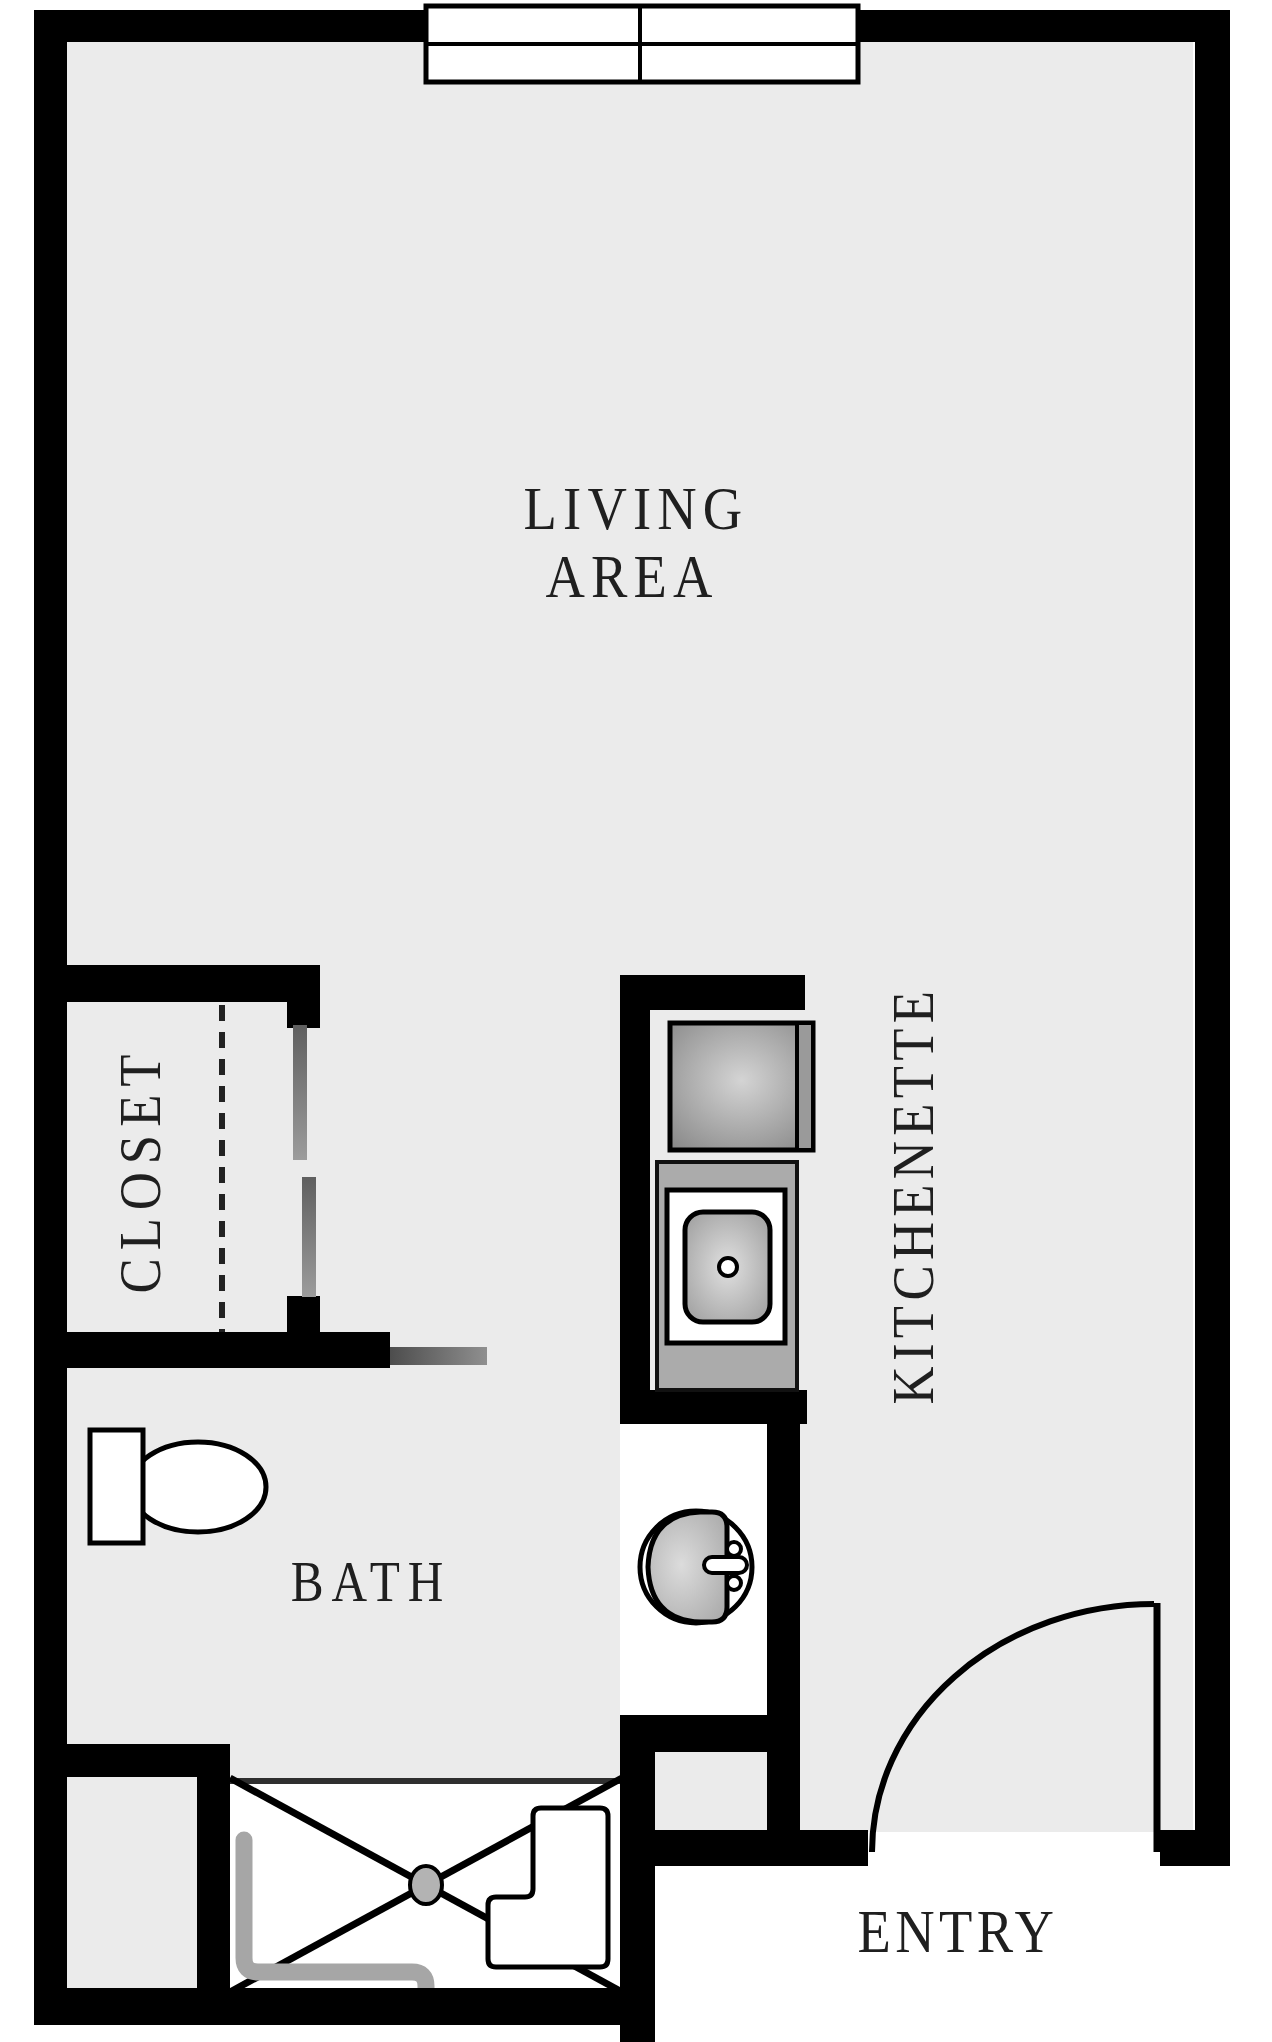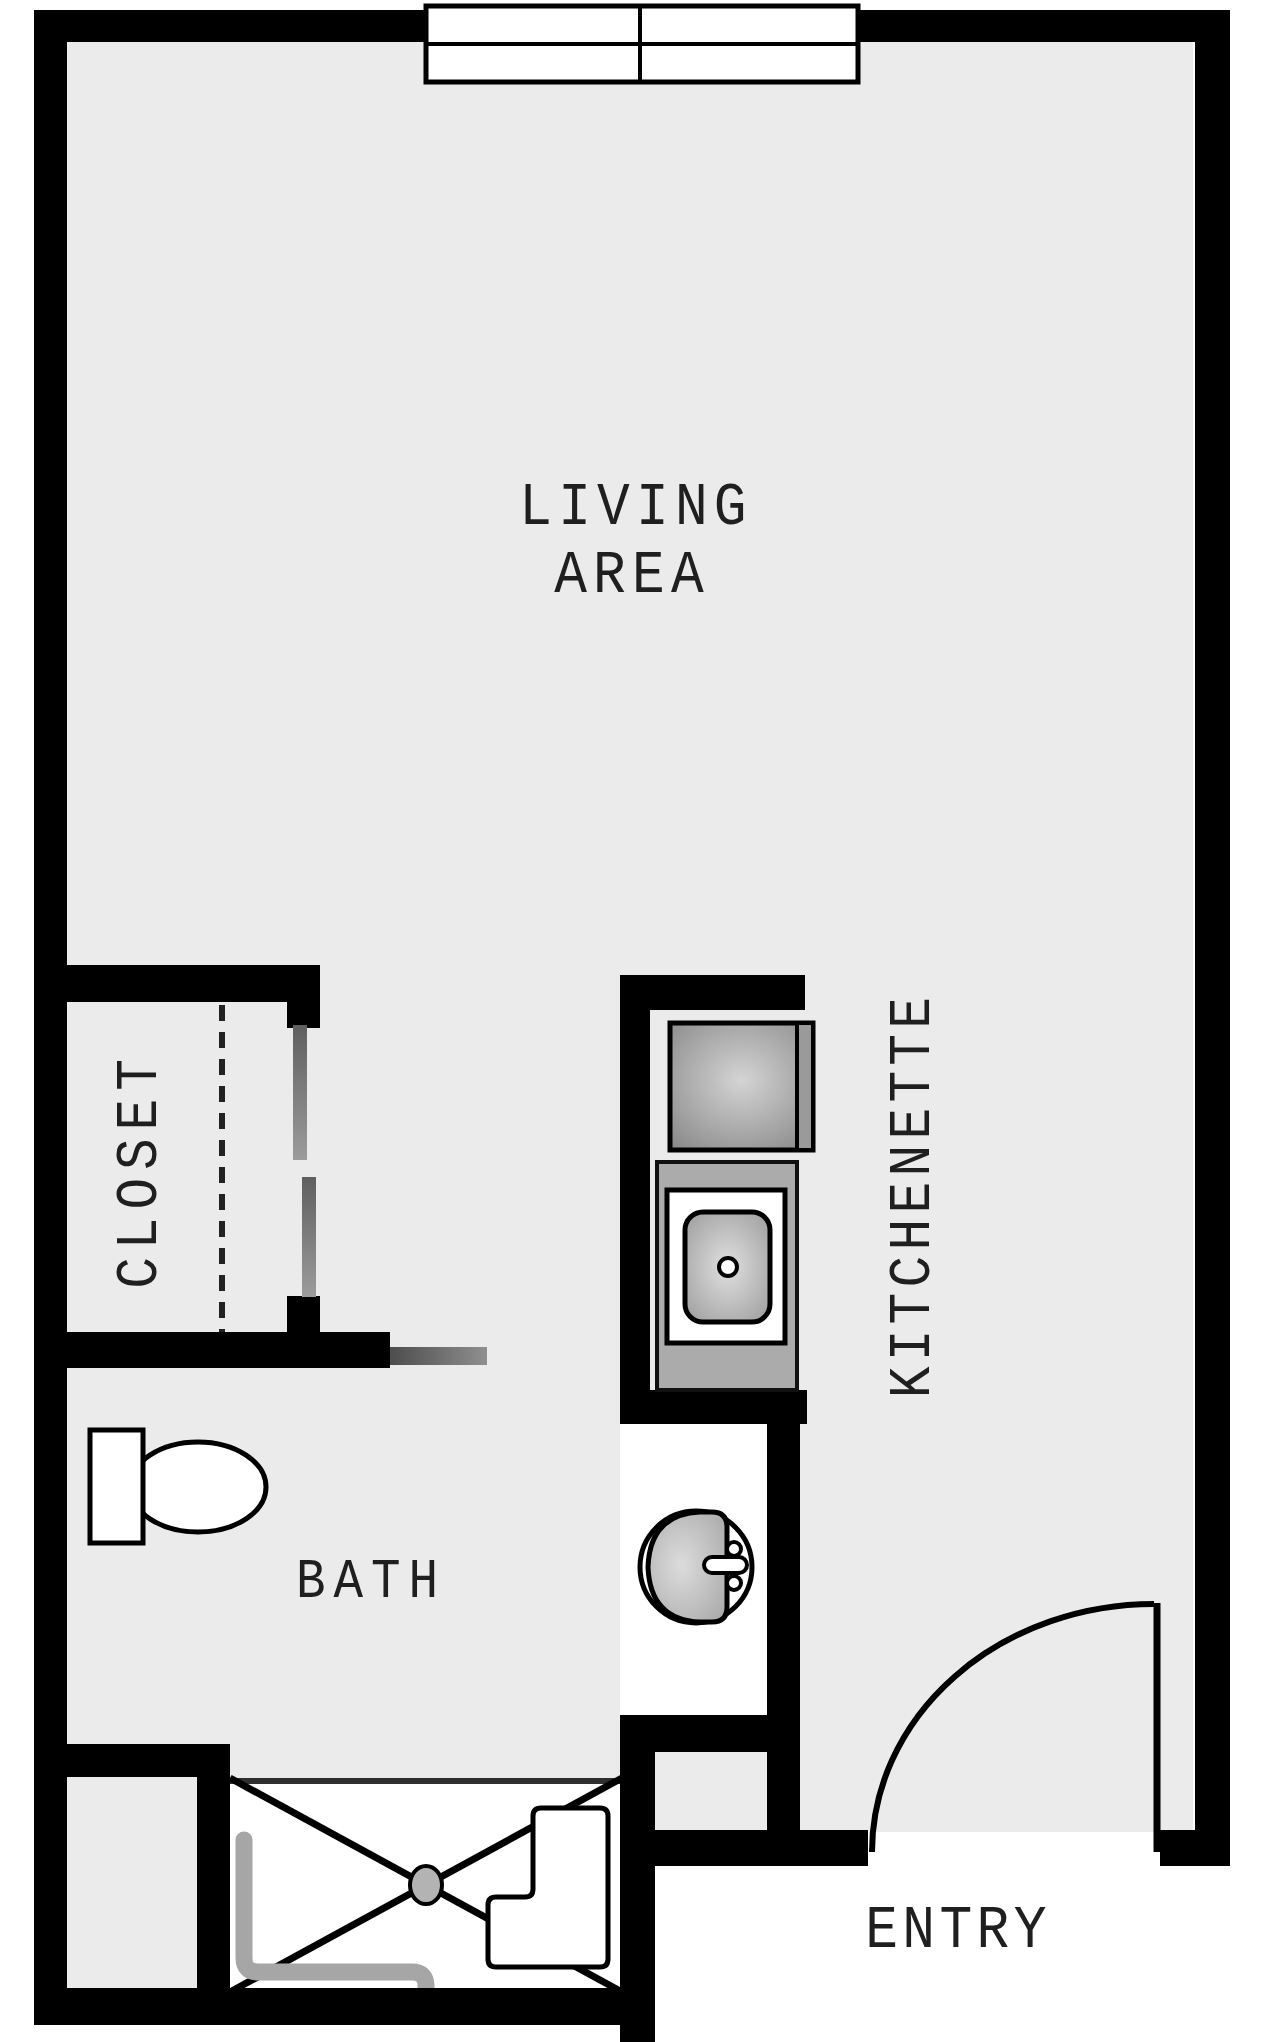--- a/index.html
+++ b/index.html
@@ -1,20 +1,20 @@
 <!DOCTYPE html>
 <html><head>
 <meta charset="utf-8">
 <style>
   html,body{margin:0;padding:0;background:#ffffff;}
   #plan{
     position:relative;
     width:1272px;height:2042px;
     background:#ffffff;
-    font-family:Liberation Mono, monospace;
+    font-family:Liberation Serif, serif;
     overflow:hidden;
   }
   #plan svg{position:absolute;left:0;top:0;}
   .room-label{
     position:absolute;
     color:#1f1f1f;
     white-space:nowrap;
     font-weight:400;
     line-height:1;
   }

